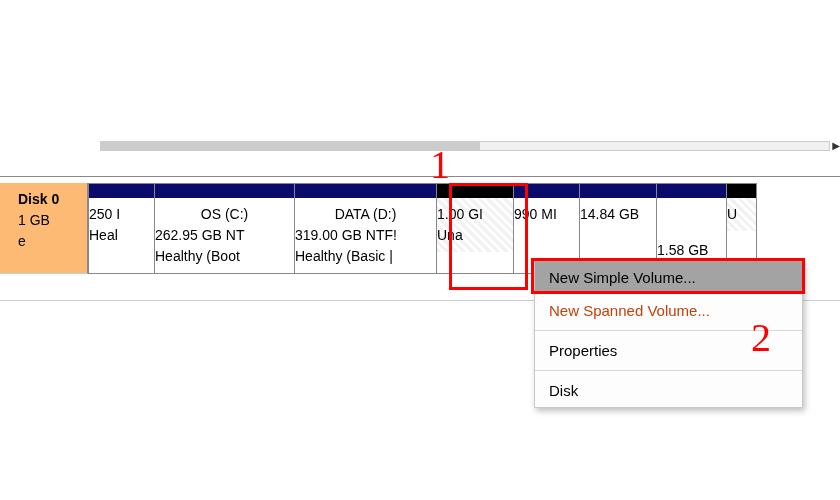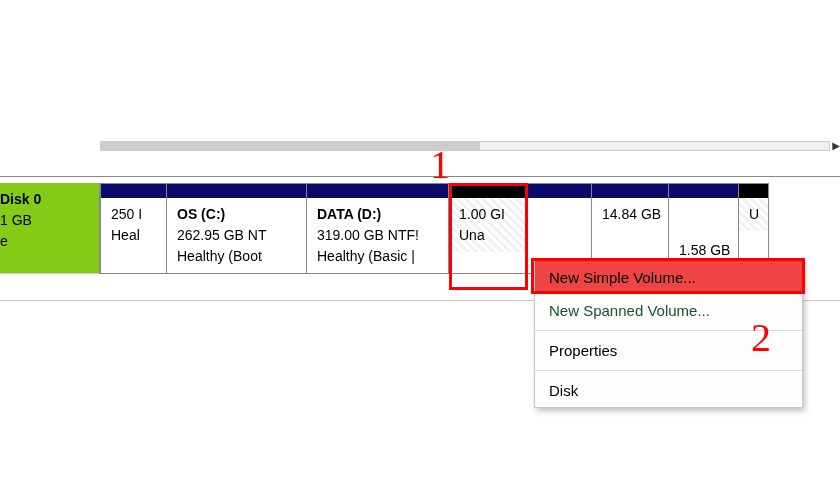--- a/index.html
+++ b/index.html
@@ -51,25 +51,25 @@
 
     .disk-row {
       position: absolute;
       top: 183px;
       left: 0;
       right: 0;
       height: 110px;
       display: flex;
     }
     .disk-header {
-      width: 100px;
-      padding: 6px 0;
+      width: 88px;
+      padding: 6px 18px;
       border-right: 1px solid #888;
       border-bottom: 1px solid #ccc;
-      background: #84cc16;
+      background: #fdba74;
       flex-shrink: 0;
       height: 91px;
     }
     .disk-header .title {
       font-weight: bold;
     }
     .disk-header div { line-height: 1.5; white-space: nowrap; overflow: hidden; }
 
     .partitions {
       display: flex;
@@ -84,27 +84,27 @@
       flex-direction: column;
       overflow: hidden;
     }
     .partition:first-child { border-left: 1px solid #888; }
     .part-top {
       height: 14px;
       background: #0b0b6c;
     }
     .part-top.black { background: #000; }
     .part-body {
-      padding: 6px 10px;
+      padding: 6px 0;
       font-size: 14px;
       line-height: 1.5;
       white-space: nowrap;
       overflow: hidden;
     }
-    .part-body .vol-label { font-weight: bold; }
+    .part-body .vol-label { font-weight: normal; text-align: center; }
     .hatched .part-body {
       background-image: repeating-linear-gradient(45deg, #f2f2f2 0, #f2f2f2 3px, #fff 3px, #fff 6px);
     }
 
     .highlight-box-1 {
       position: absolute;
       border: 3px solid #ff0000;
       pointer-events: none;
     }
     .highlight-box-2 {
@@ -128,24 +128,24 @@
       width: 269px;
       background: #fdfdfd;
       border: 1px solid #c9c9c9;
       box-shadow: 2px 3px 6px rgba(0,0,0,0.25);
     }
     .menu-item {
       padding: 8px 14px;
       font-size: 15px;
     }
     .menu-item.highlighted {
-      background: #ef4444;
+      background: #a3a3a3;
     }
     .menu-item.disabled {
-      color: #14532d;
+      color: #c2410c;
     }
     .menu-sep {
       height: 1px;
       background: #d8d8d8;
       margin: 3px 0;
     }
 
     .bottom-divider {
       position: absolute;
       left: 0; right: 0;
@@ -196,20 +196,24 @@
       </div>
       <div class="partition hatched" style="width: 77px;">
         <div class="part-top black"></div>
         <div class="part-body">
           <div>1.00 GI</div>
           <div>Una</div>
         </div>
       </div>
       <div class="partition" style="width: 66px;">
         <div class="part-top"></div>
+        <div class="part-body">
+          <div>990 MI</div>
+          <div></div>
+        </div>
       </div>
       <div class="partition" style="width: 77px;">
         <div class="part-top"></div>
         <div class="part-body">
           <div>14.84 GB</div>
           <div></div>
         </div>
       </div>
       <div class="partition" style="width: 70px; gap: 36px;">
         <div class="part-top"></div>

